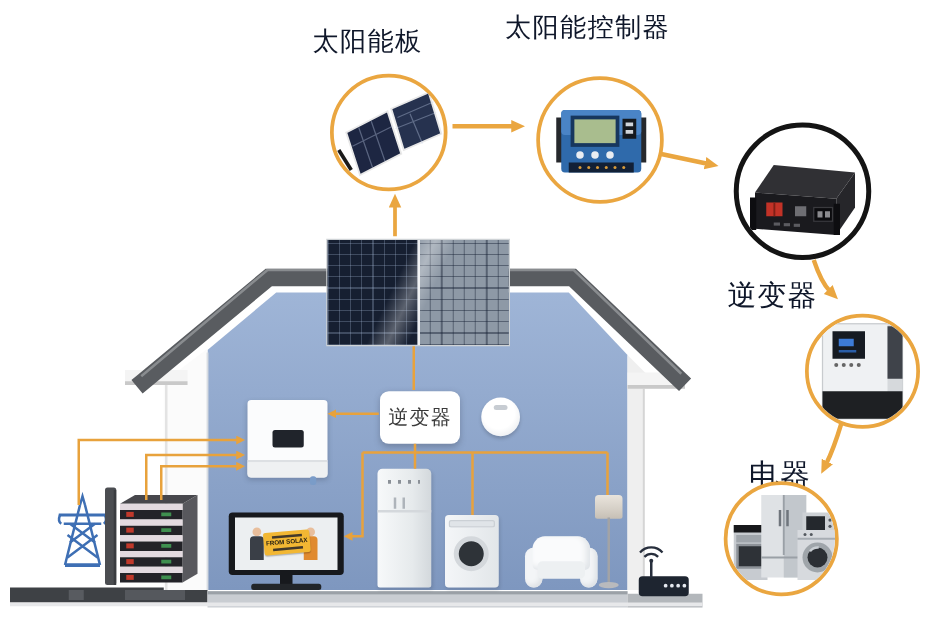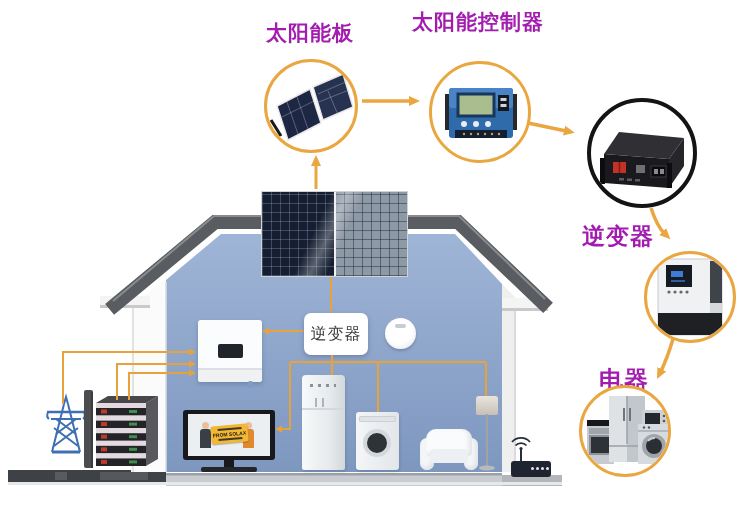--- a/index.html
+++ b/index.html
@@ -4,22 +4,22 @@
 <style>
   html,body{margin:0;padding:0;background:#fff;}
   #stage{
     position:relative;width:750px;height:513px;background:#FFFFFF;
     font-family:"Liberation Sans","DejaVu Sans",sans-serif;overflow:hidden;
   }
   .abs{position:absolute;}
   svg.layer{position:absolute;left:0;top:0;}
   
   .flow-label{
-    position:absolute;color:#a21caf;font-weight:700;letter-spacing:1px;
-    text-align:center;white-space:nowrap;
+    position:absolute;color:#0f172a;font-weight:400;letter-spacing:1px;
+    text-align:left;white-space:nowrap;
   }
   #lbl-solar{left:250px;top:19px;width:120px;font-size:21px;}
   #lbl-ctrl{left:404px;top:8px;width:148px;font-size:21px;}
   #lbl-inv{left:582px;top:221px;font-size:23px;}
   #lbl-app{left:599px;top:348px;font-size:24px;margin-top:16px;}
   
   .fcircle{
     position:absolute;box-sizing:border-box;border-radius:50%;
     background:#fff;border:3px solid #EAA640;overflow:hidden;
   }

